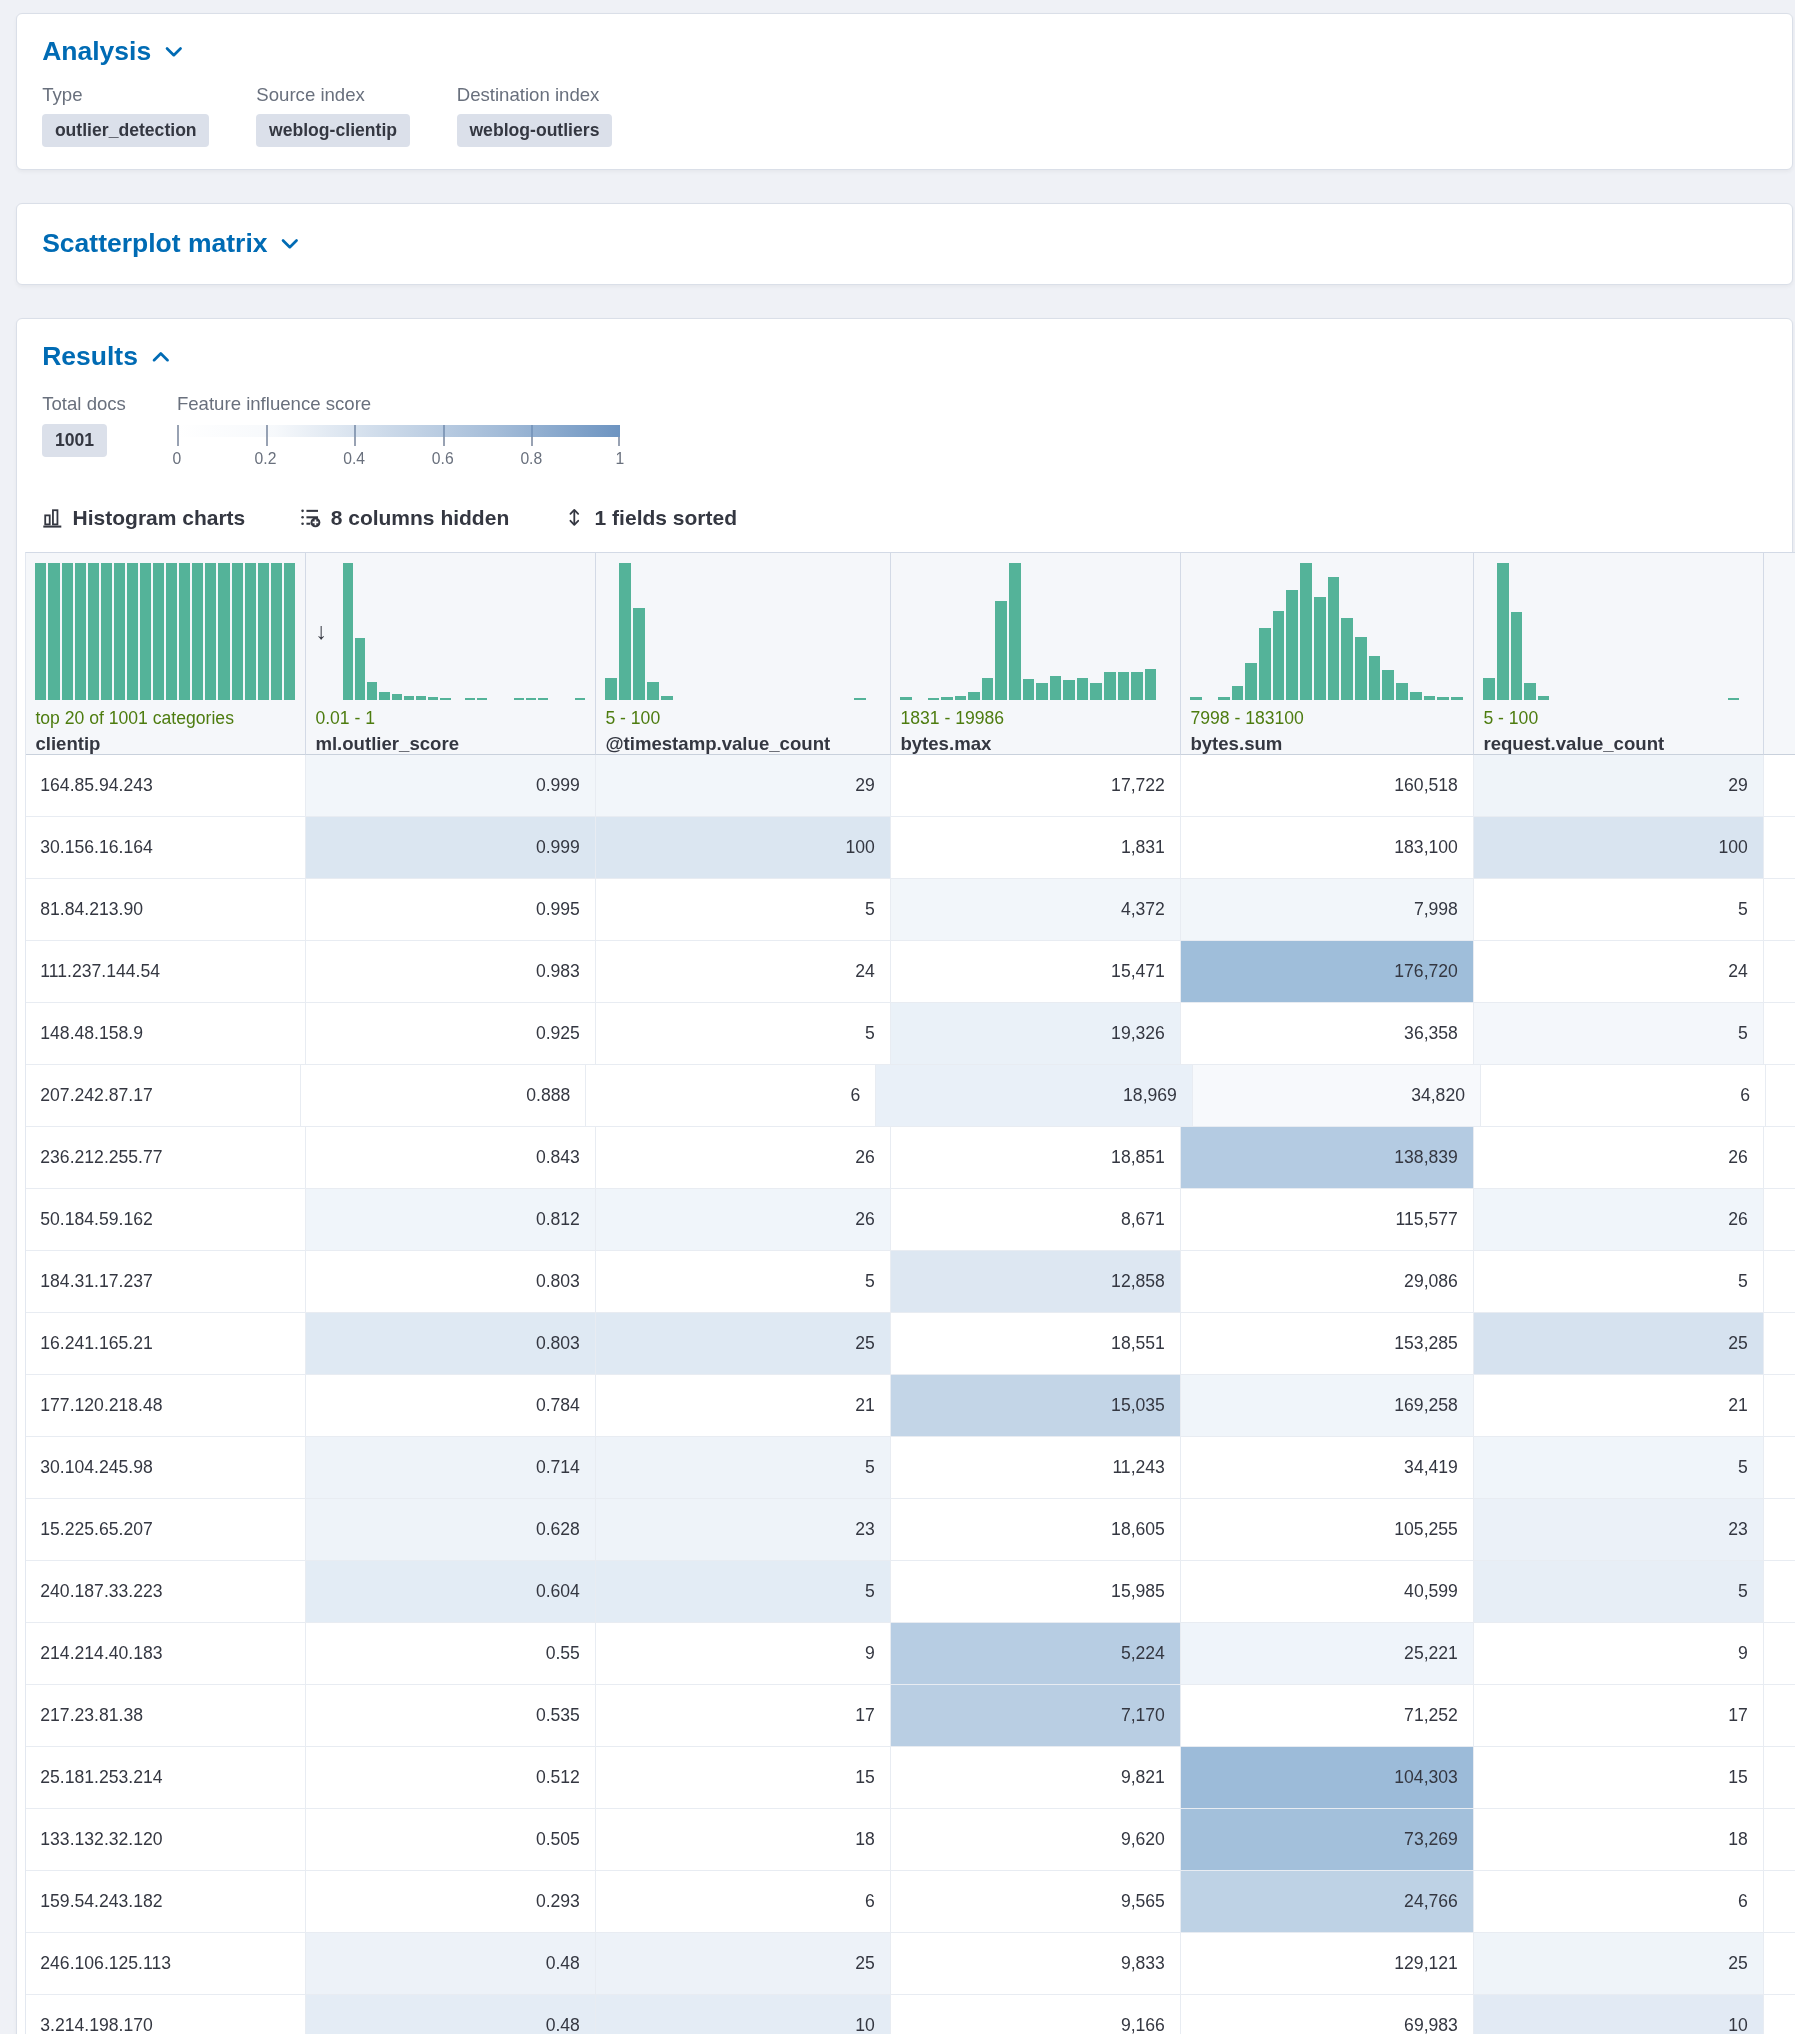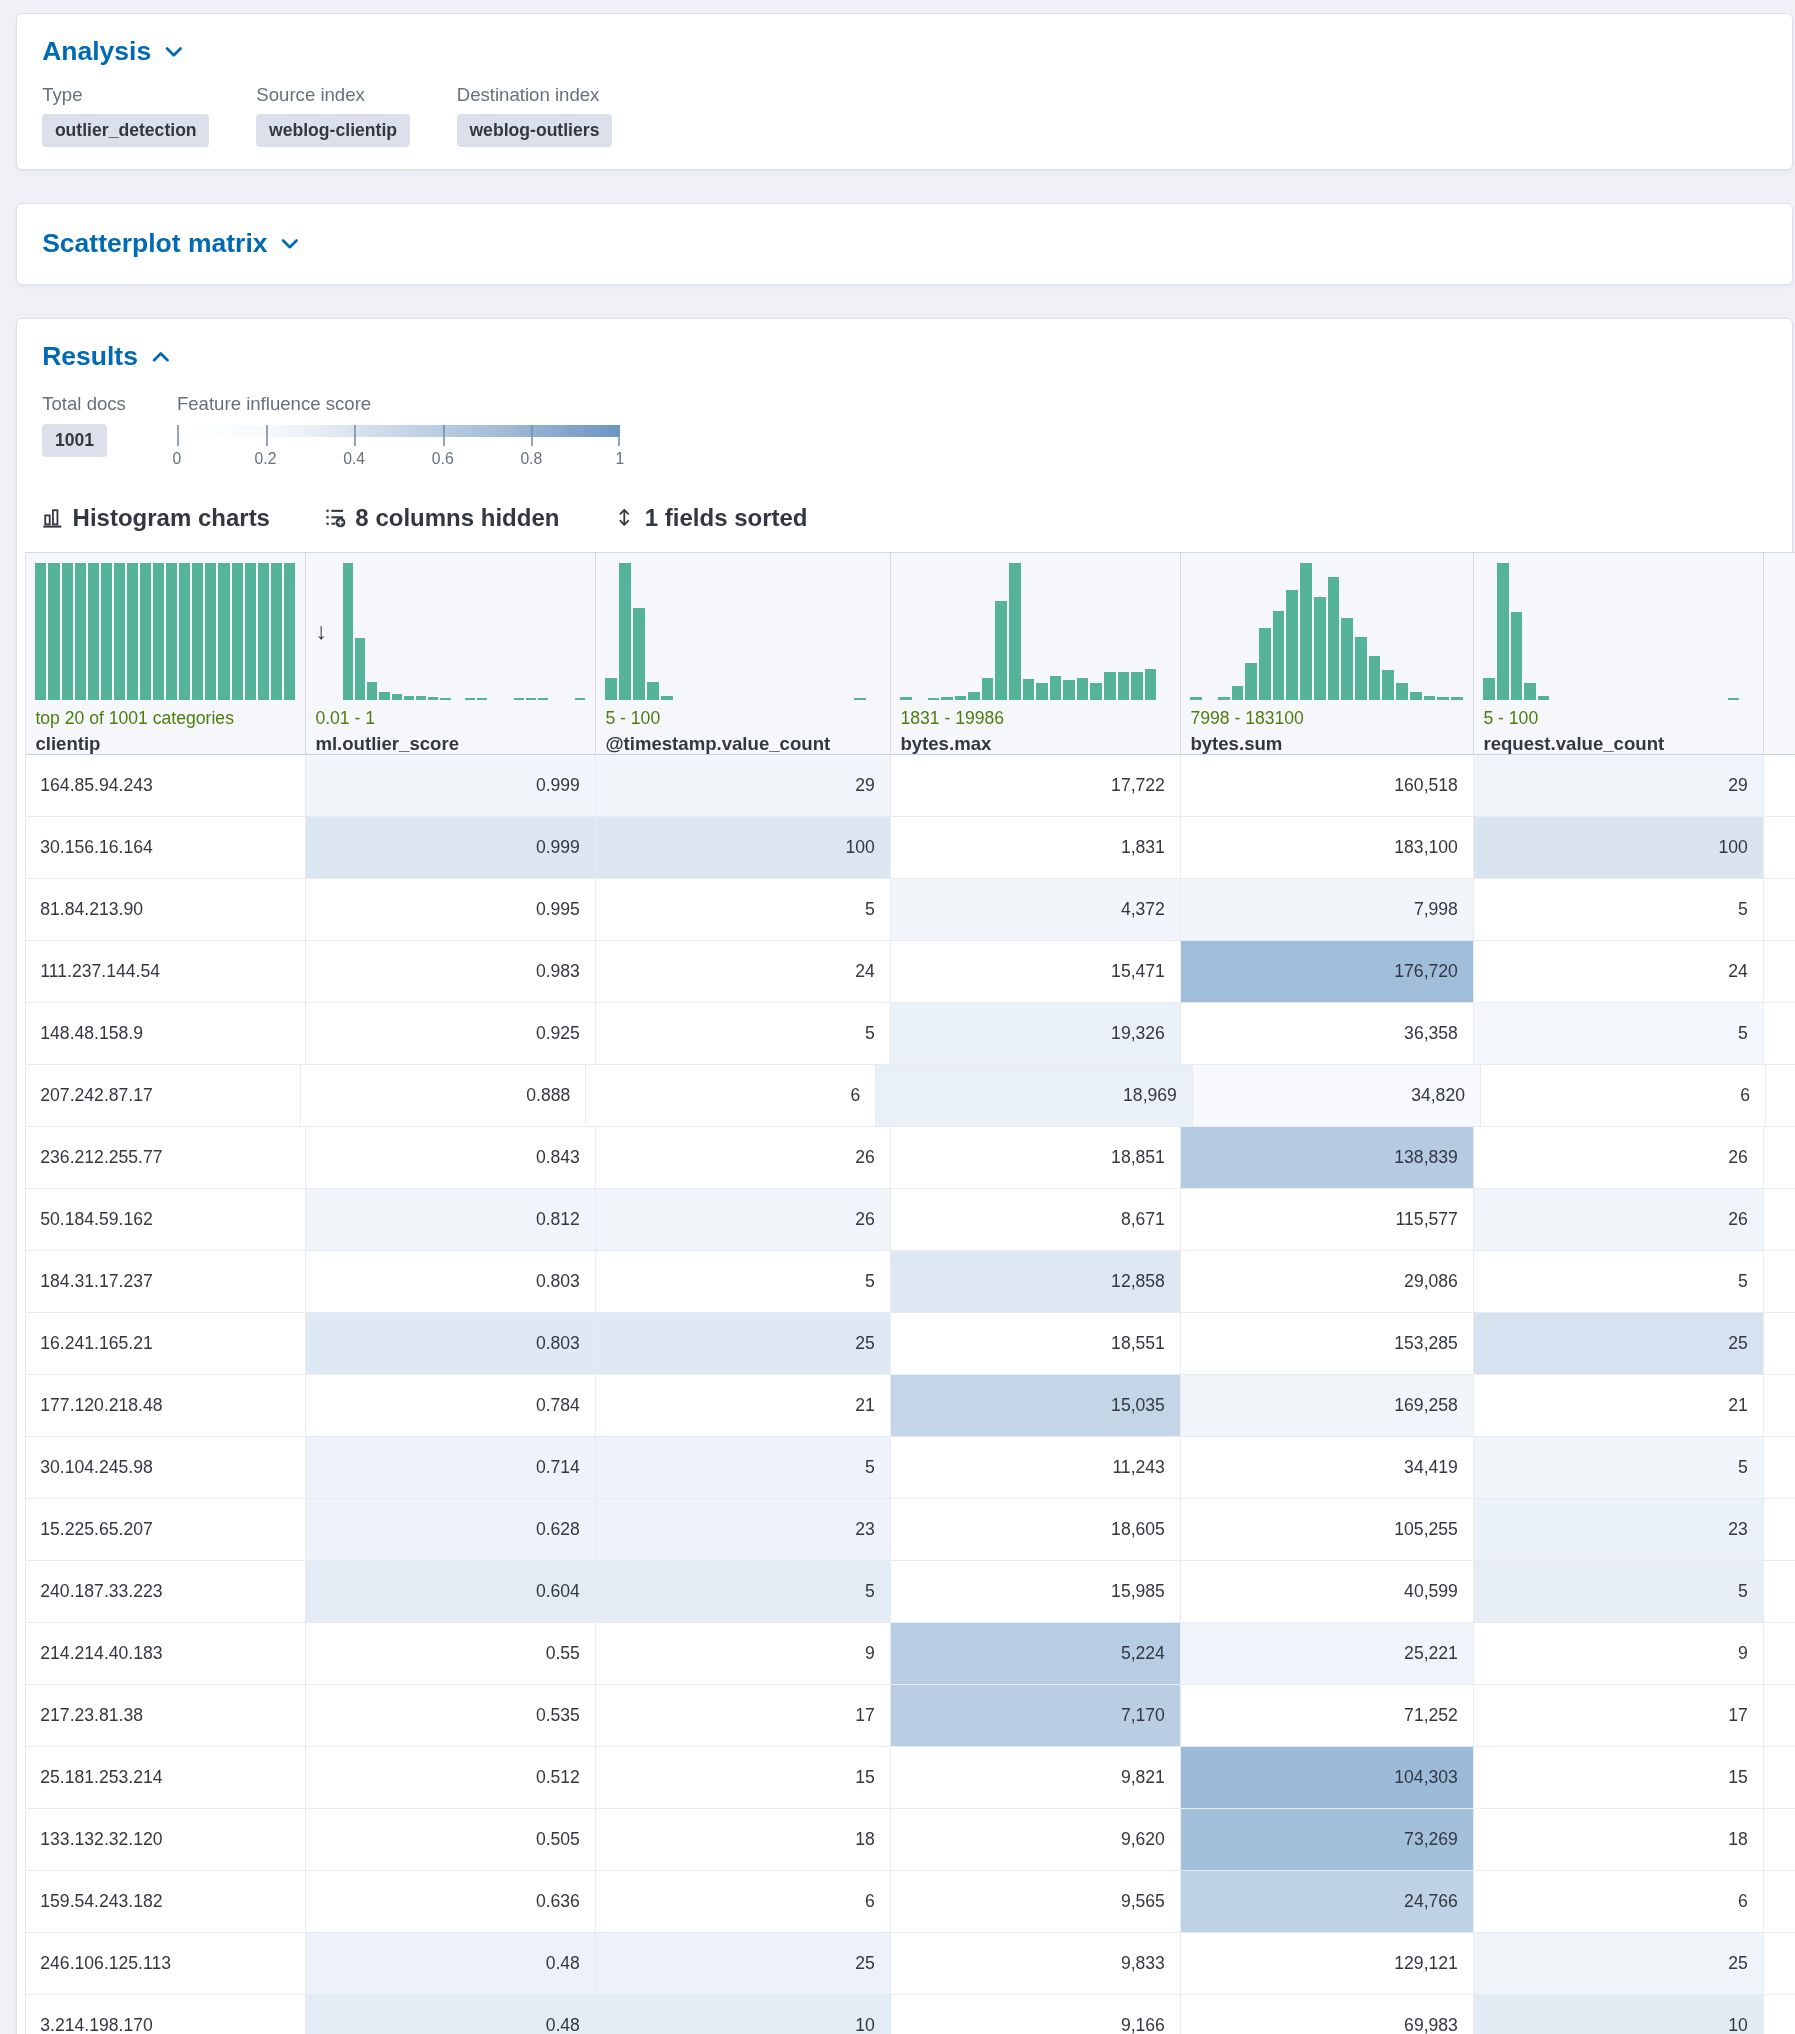--- a/index.html
+++ b/index.html
@@ -45,21 +45,21 @@
     position:absolute;top:0;left:0;width:443px;height:12.7px;
     background:linear-gradient(to right,
       rgba(109,148,193,0) 0%,
       rgba(109,148,193,0.06) 22%,
       rgba(109,148,193,0.32) 45%,
       rgba(109,148,193,0.62) 72%,
       rgba(109,148,193,1) 100%);
   }
   .legendlabel{position:absolute;top:25.5px;transform:translateX(-50%);font-size:15.7px;color:#69707d;}
   .toolbar{display:flex;align-items:center;gap:55px;margin-top:25.5px;height:41px;}
-  .toolbtn{display:flex;align-items:center;gap:9.8px;font-size:24px;font-weight:700;color:#343741;cursor:pointer;}
+  .toolbtn{display:flex;align-items:center;gap:9.8px;font-size:21px;font-weight:700;color:#343741;cursor:pointer;}
   .toolbtn svg{display:block;}
   
   .grid{
     margin:13.7px 0 0 -17.6px;
     border-top:1px solid #d3dae6;
     border-left:1px solid #e3e8f0;
     width:1779px;
   }
   .grid-row{display:flex;}
   .hcell{
@@ -515,21 +515,21 @@
           <div class="cell left" style="width: 280px;">133.132.32.120</div>
           <div class="cell" style="width: 290px;">0.505</div>
           <div class="cell" style="width: 295px;">18</div>
           <div class="cell" style="width: 290px;">9,620</div>
           <div class="cell" style="width: 293px; background: rgb(163, 192, 219);">73,269</div>
           <div class="cell" style="width: 290px;">18</div>
           <div class="cell" style="width: 39px; border-right: none;"></div>
         </div>
         <div class="grid-row">
           <div class="cell left" style="width: 280px;">159.54.243.182</div>
-          <div class="cell" style="width: 290px;">0.636</div>
+          <div class="cell" style="width: 290px;">0.293</div>
           <div class="cell" style="width: 295px;">6</div>
           <div class="cell" style="width: 290px;">9,565</div>
           <div class="cell" style="width: 293px; background: rgb(190, 210, 229);">24,766</div>
           <div class="cell" style="width: 290px;">6</div>
           <div class="cell" style="width: 39px; border-right: none;"></div>
         </div>
         <div class="grid-row">
           <div class="cell left" style="width: 280px;">246.106.125.113</div>
           <div class="cell" style="width: 290px; background: rgb(237, 242, 248);">0.48</div>
           <div class="cell" style="width: 295px; background: rgb(237, 242, 248);">25</div>

